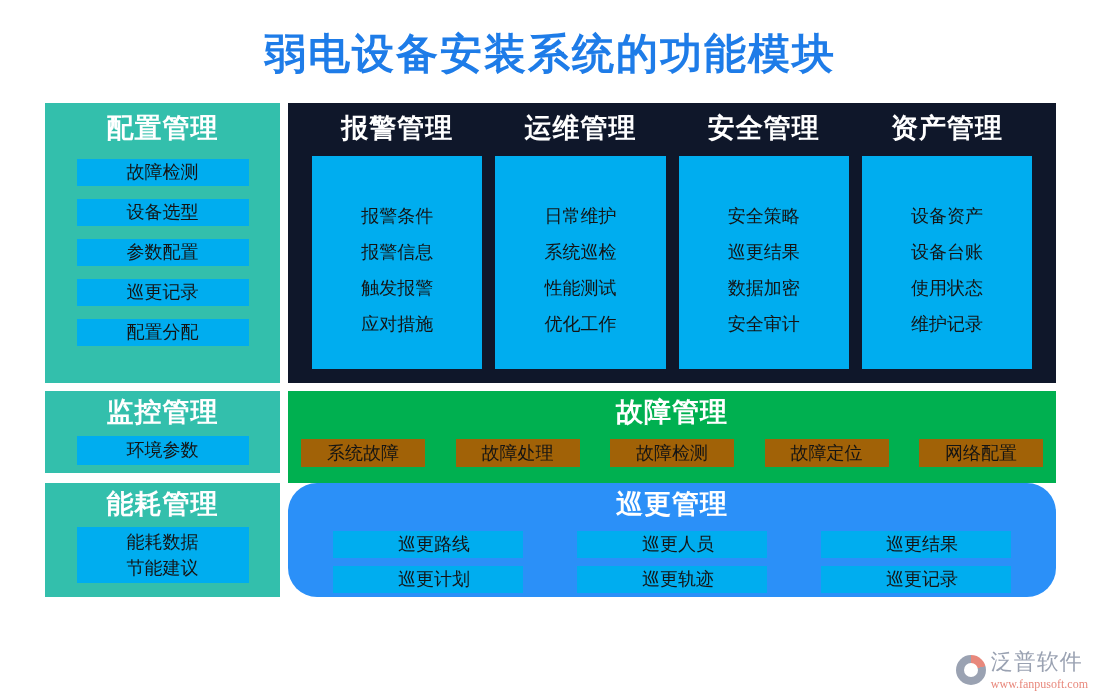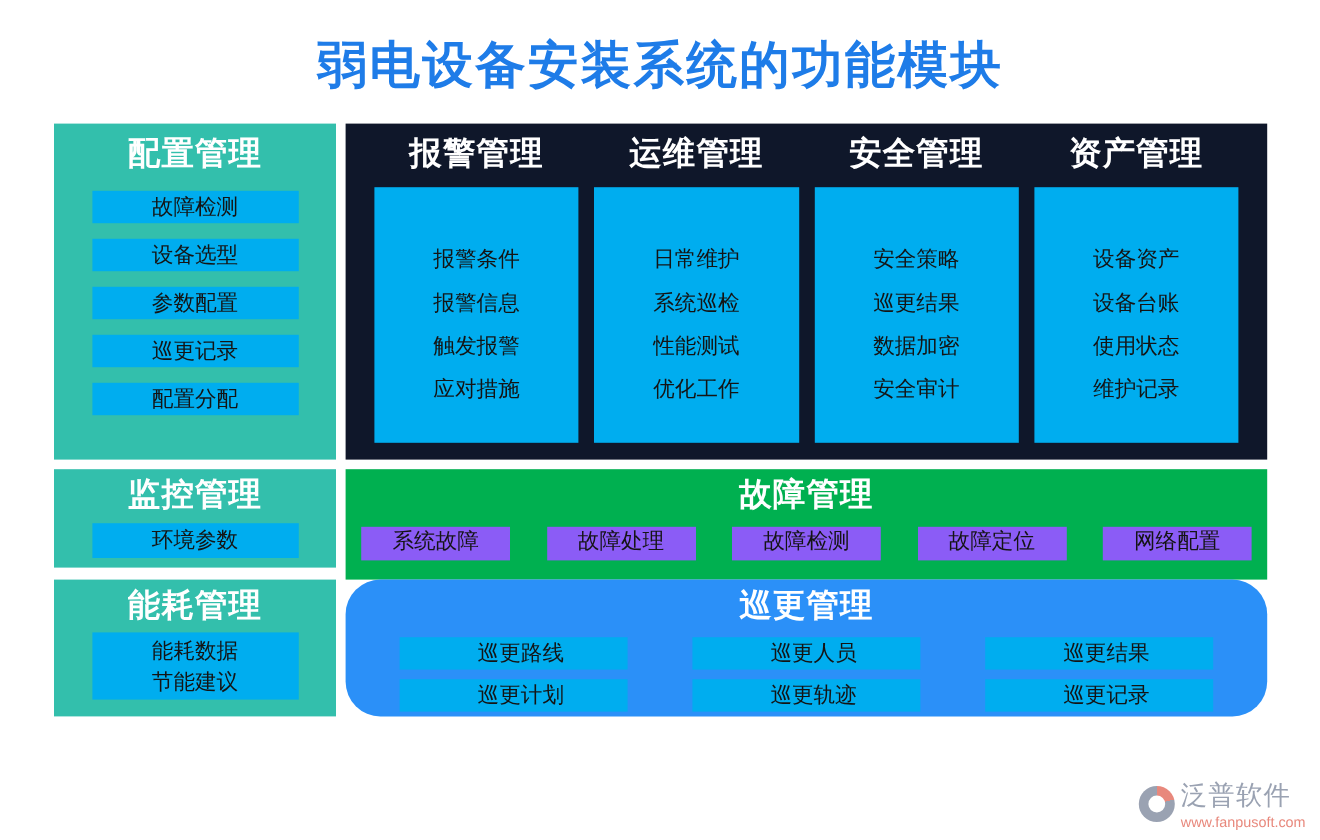--- a/index.html
+++ b/index.html
@@ -15,21 +15,21 @@
   .panel { position: absolute; }
   .teal   { background: #33bfac; }
   .dkblue { background: #0f172a; }
   .green  { background: #00b050; }
   .btblue { background: #2b90f8; border-radius: 29px; }
 
   
   .r1-left { left: 45px;  top: 103px; width: 235px; height: 280px; }
   .r1-main { left: 288px; top: 103px; width: 768px; height: 280px; }
   .r2-left { left: 45px;  top: 391px; width: 235px; height: 82px; }
-  .r2-main { left: 288px; top: 391px; width: 768px; height: 92px; font-family: Liberation Mono, monospace; }
+  .r2-main { left: 288px; top: 391px; width: 768px; height: 92px; }
   .r3-left { left: 45px;  top: 483px; width: 235px; height: 114px; }
   .r3-main { left: 288px; top: 483px; width: 768px; height: 114px; }
 
   .panel-title {
     color: #ffffff; font-weight: bold; font-size: 27px; text-align: center;
     padding-top: 7px; letter-spacing: 1px;
   }
   .panel-title.small-pad { padding-top: 3px; }
 
   .btn {
@@ -49,21 +49,21 @@
   .cols-row { margin-top: 10px; }
   .col {
     width: 176px; height: 213px; background: #00adef;
     padding-top: 42px; text-align: center;
   }
   .col-item { font-size: 18px; color: #141414; line-height: 36px; cursor: pointer; }
 
   
   .fault-btns { display: flex; justify-content: space-between; padding: 0 13px; margin-top: 9px; }
   .fault-btn {
-    background: #8b5cf6; color: #141414; font-size: 18px; text-align: center;
+    background: #a16207; color: #141414; font-size: 18px; text-align: center;
     width: 124px; height: 28px; line-height: 28px; cursor: pointer;
   }
 
   
   .patrol-row { display: flex; justify-content: space-between; padding: 0 45px; margin-top: 9px; }
   .patrol-row.second { margin-top: 8px; }
   .patrol-btn {
     background: #00adef; color: #141414; font-size: 18px; text-align: center;
     width: 190px; height: 27px; line-height: 27px; cursor: pointer; padding-left: 12px;
   }
@@ -73,21 +73,21 @@
     background: #00adef; width: 172px; margin: 5px auto 0 auto;
     padding: 2px 0; text-align: center;
   }
   .energy-line { font-size: 18px; color: #141414; line-height: 26px; cursor: pointer; }
 
   .r2-left .btn { margin-top: 6px; height: 29px; line-height: 29px; }
 
   
   .logo {
     position: absolute; right: 12px; bottom: 8px;
-    display: flex; align-items: center; gap: 5px; cursor: pointer;
+    display: flex; align-items: center; gap: 5px; cursor: pointer; font-family: Liberation Serif, serif;
   }
   .logo-icon {
     width: 30px; height: 30px; border-radius: 50%;
     background: conic-gradient(#e8887c 0deg 75deg, #9aa2b2 75deg 360deg);
     position: relative;
   }
   .logo-icon::after {
     content: ""; position: absolute; left: 8px; top: 8px;
     width: 14px; height: 14px; border-radius: 50%; background: #ffffff;
   }

